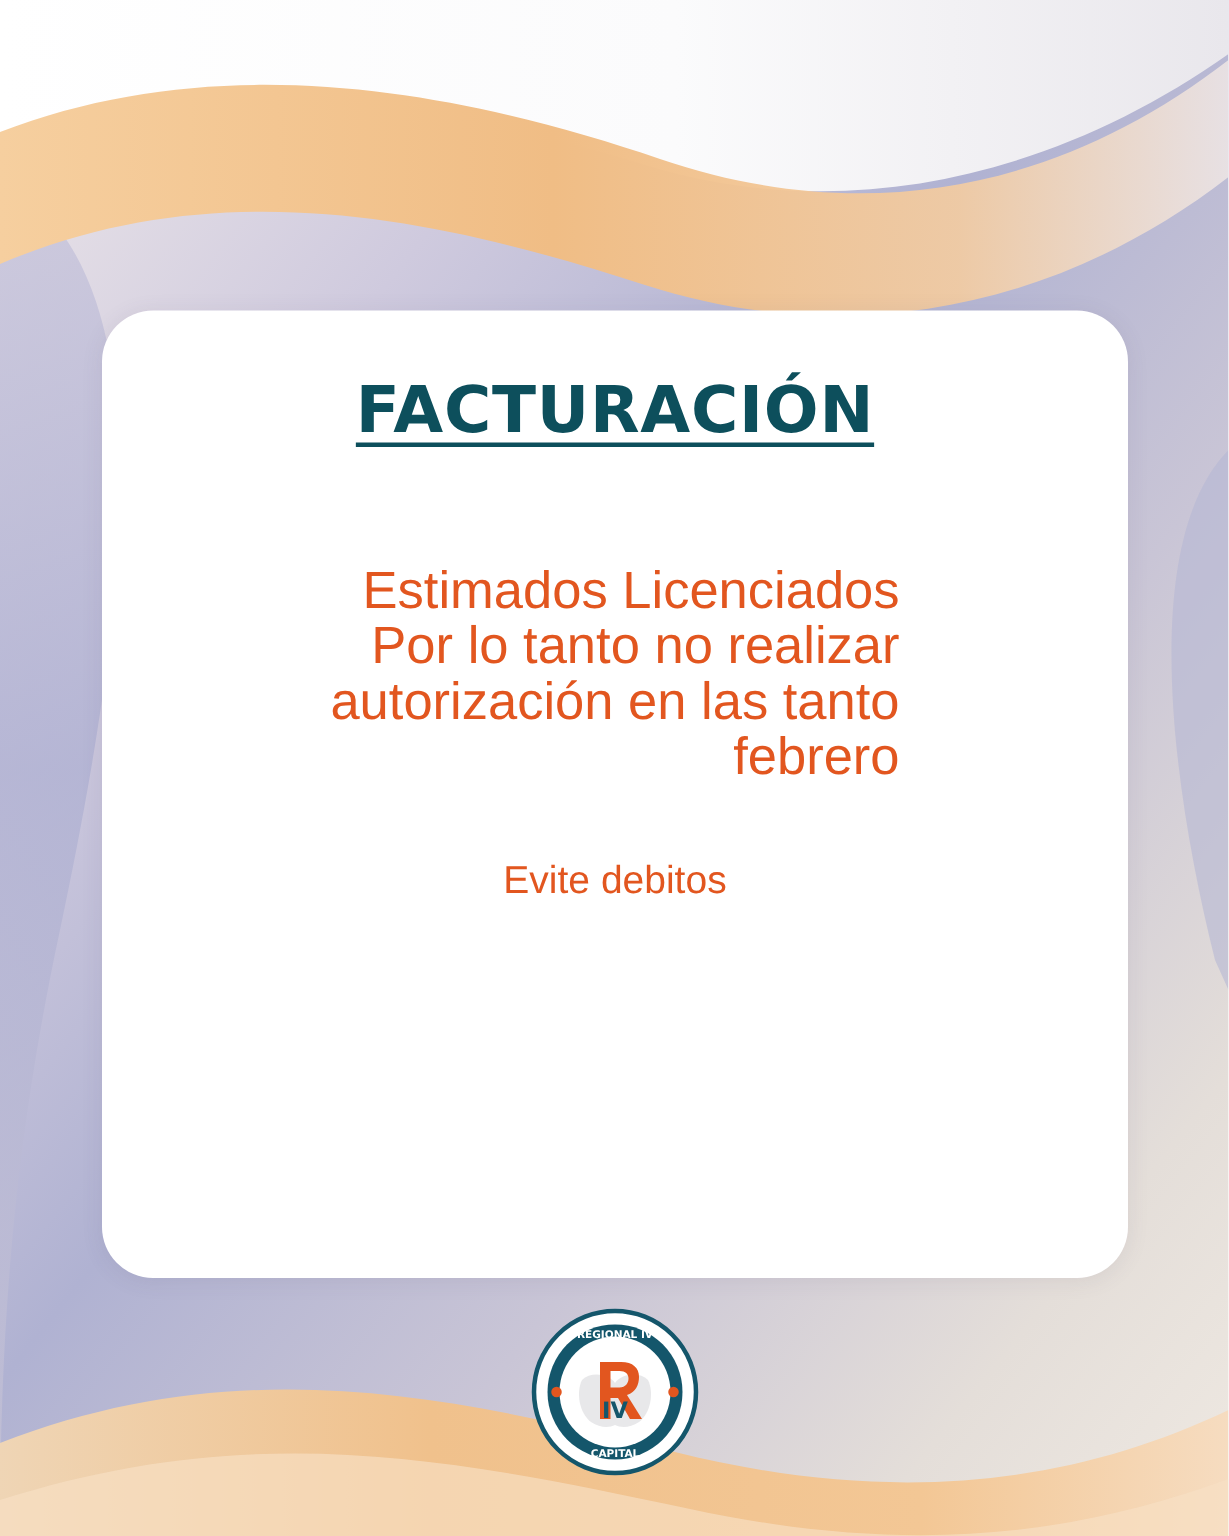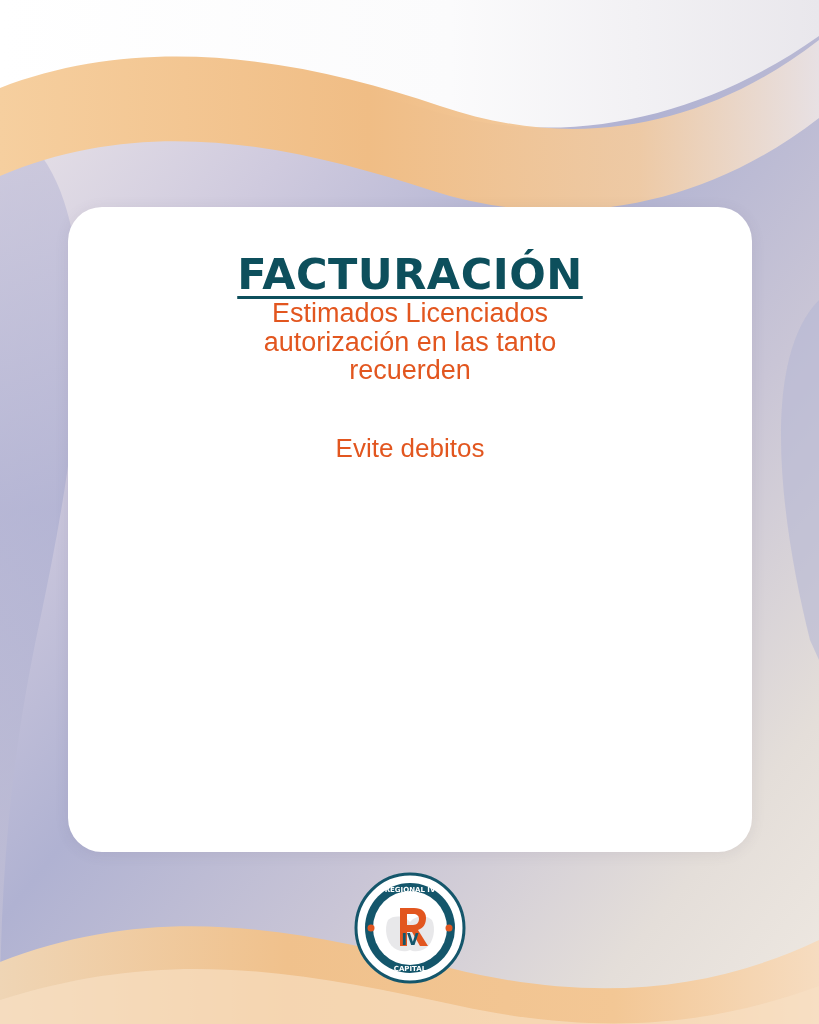--- a/index.html
+++ b/index.html
@@ -56,23 +56,24 @@
     font-weight: bold;
     letter-spacing: 0.5px;
     color: #0d4f5c;
     text-decoration: underline;
     text-underline-offset: 7px;
     text-decoration-thickness: 3px;
     font-family: "DejaVu Sans", sans-serif;
   }
 
   .body-block {
-    text-align: center;
+    margin-top: 76px;
+    text-align: right;
     color: #e2561f;
-    font-size: 27px;
+    font-size: 35px;
     line-height: 1.06;
     font-family: "Liberation Sans", sans-serif;
     font-weight: 400;
     padding: 0 40px;
   }
 
   .body-block .para {
     margin: 0;
   }
   .body-block .para + .para {
@@ -162,22 +163,23 @@
     <path d="M0,962 C160,900 300,930 450,968 C590,1003 710,992 819,940 L819,1024 L0,1024 Z" fill="url(#gOrangeBottom)"></path>
     <path d="M0,1000 C170,946 300,972 460,1006 C600,1036 710,1026 819,986 L819,1024 L0,1024 Z" fill="#f7e0c4" opacity="0.65"></path>
   </svg>
 
   <div class="card">
     <div class="card-inner">
       <div class="title">FACTURACIÓN</div>
 
       <div class="body-block">
         <p class="para">Estimados Licenciados</p>
+        <p class="para">Por lo tanto no realizar</p>
         <p class="para">autorización en las tanto</p>
-        <p class="para">recuerden</p>
+        <p class="para">febrero</p>
       </div>
 
       <div class="evite">Evite debitos</div>
 
     </div>
   </div>
 
   <svg class="logo" viewBox="0 0 112 112">
     <circle cx="56" cy="56" r="55" fill="#ffffff"></circle>
     <circle cx="56" cy="56" r="54" fill="none" stroke="#14566b" stroke-width="3"></circle>

